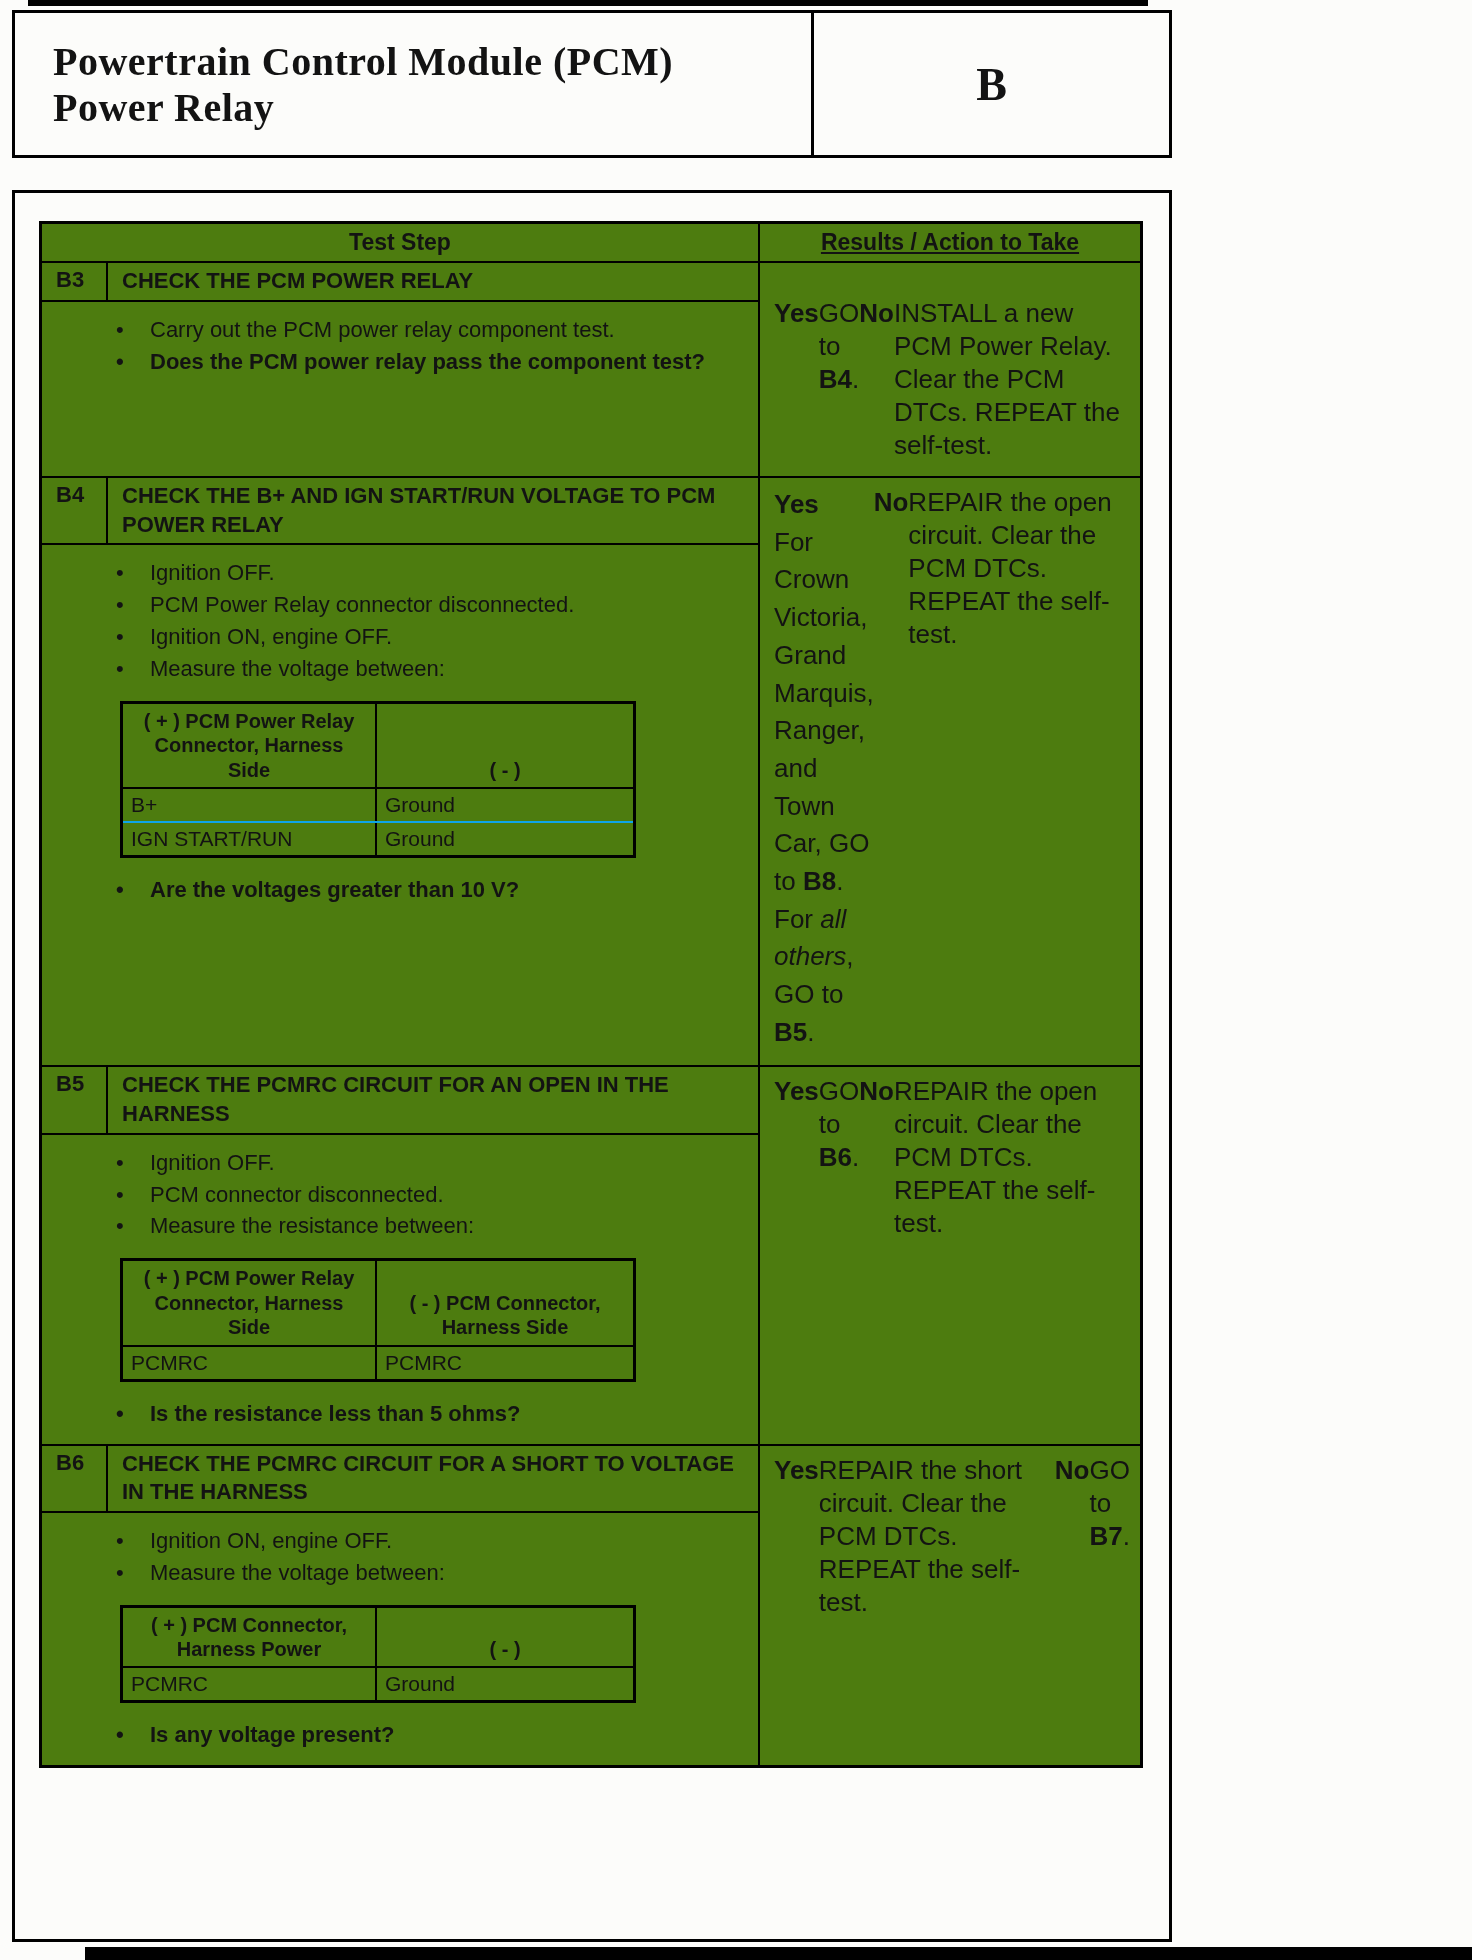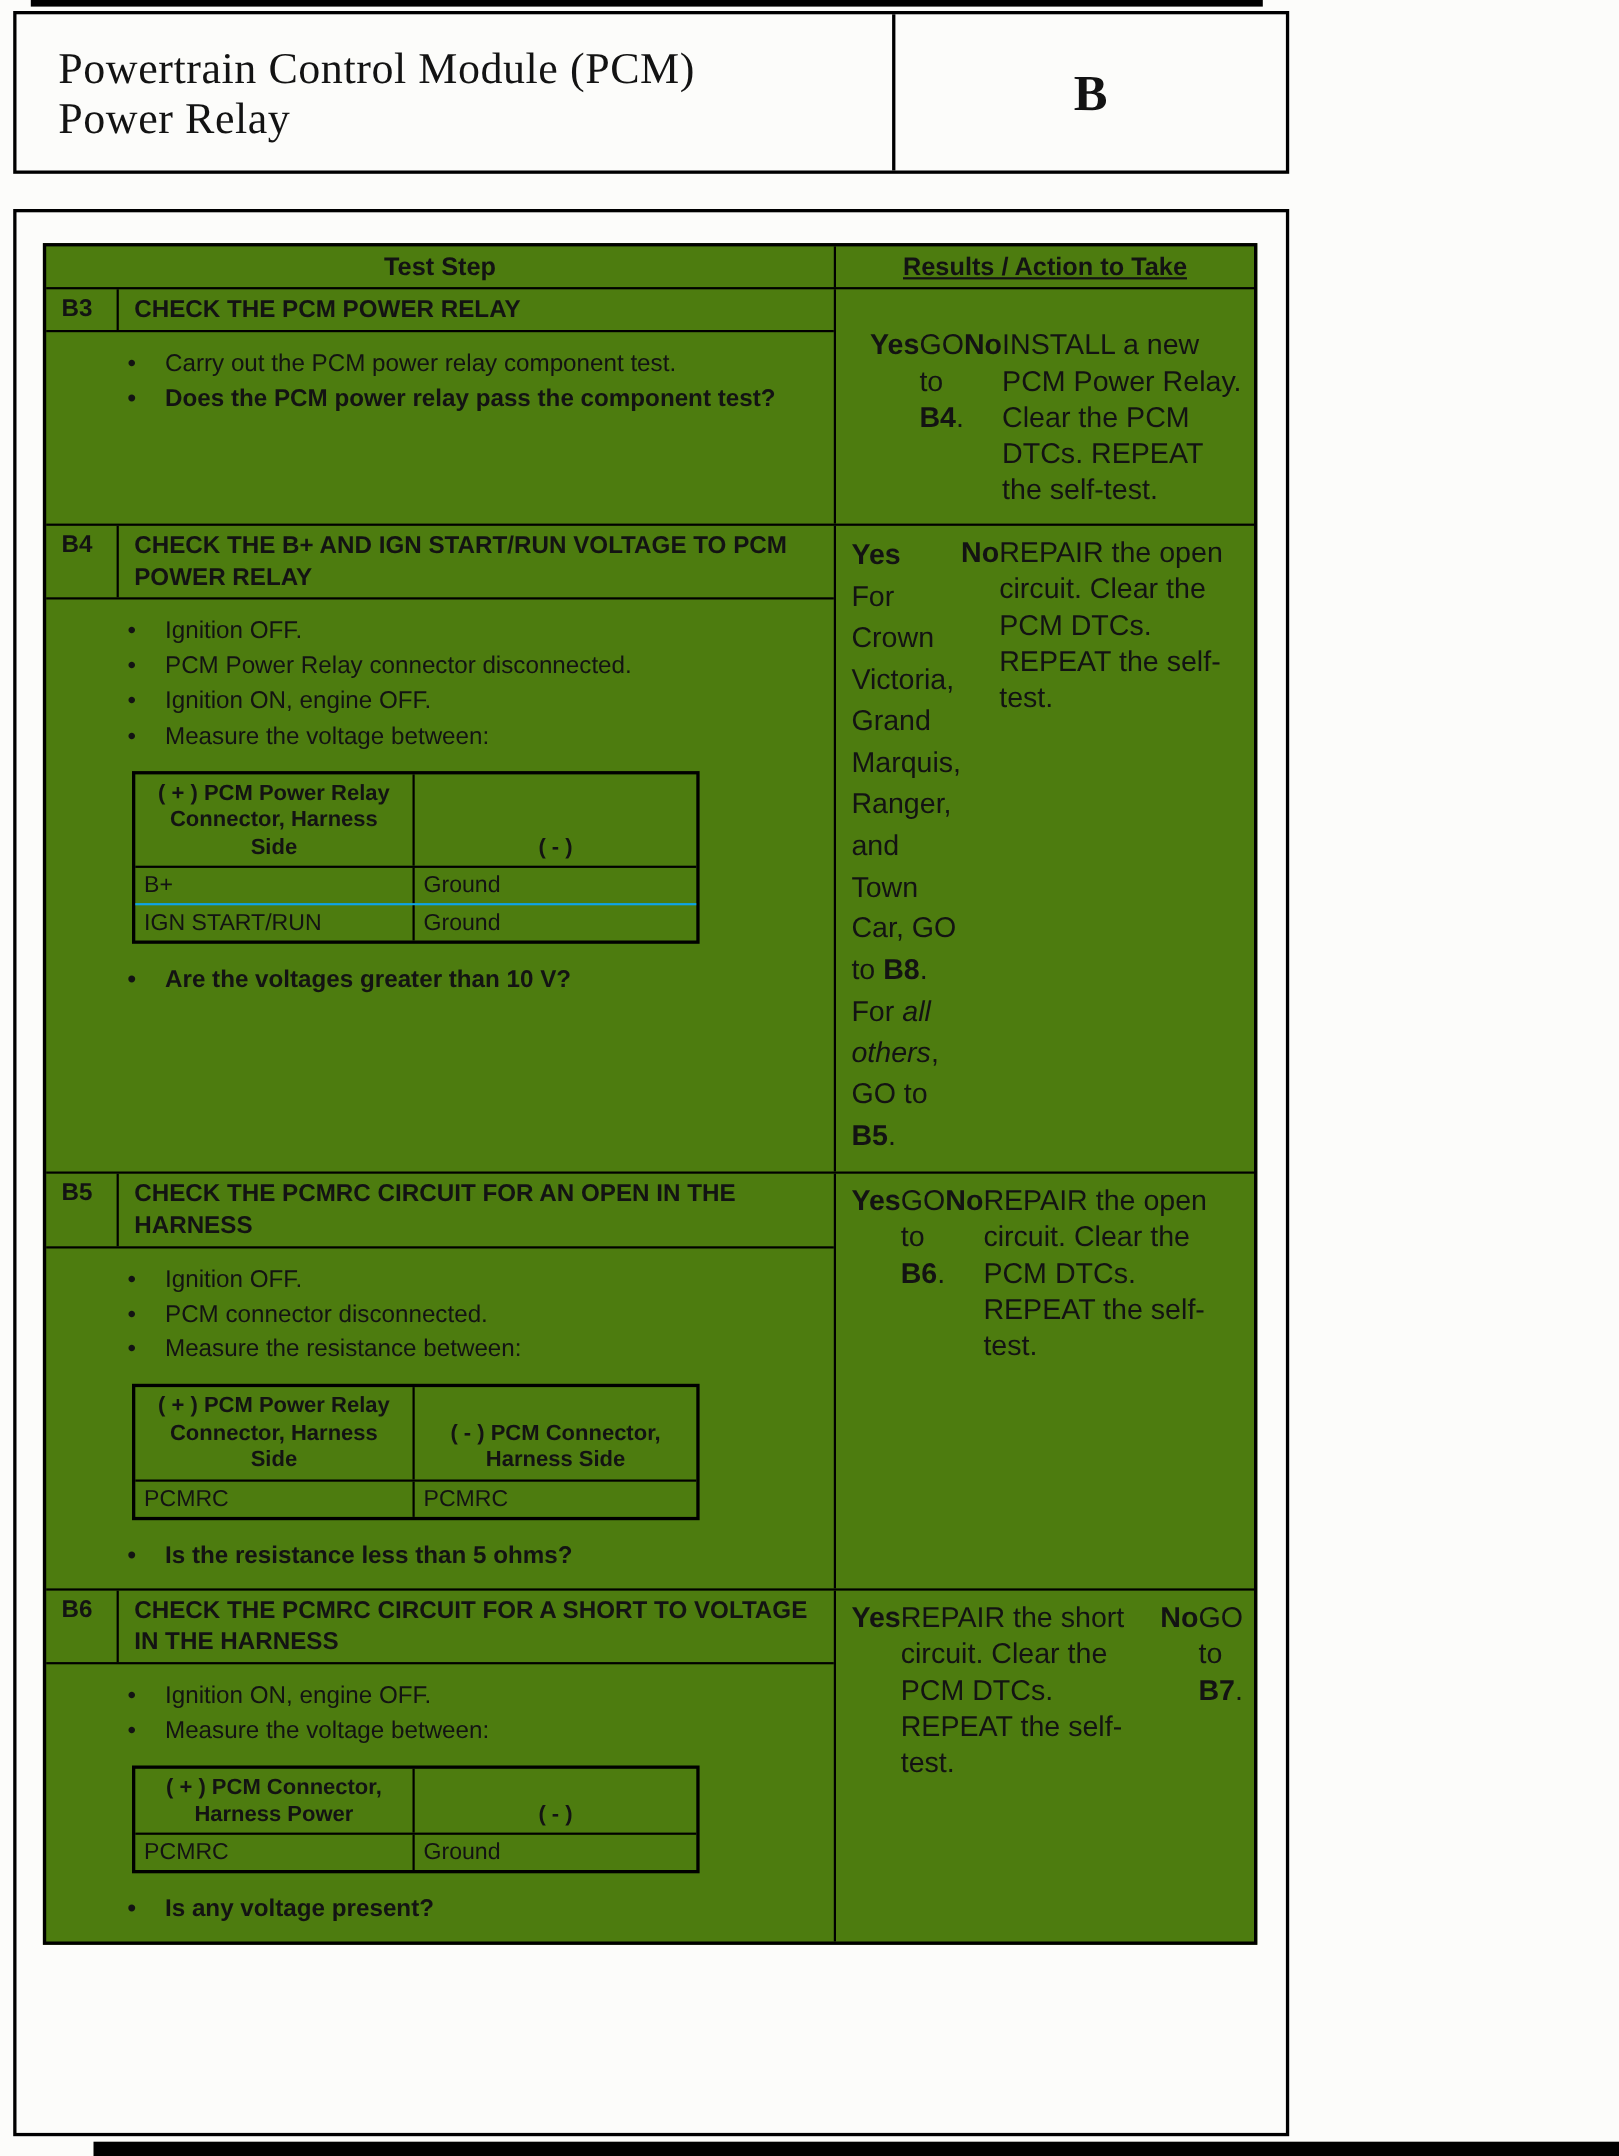--- a/index.html
+++ b/index.html
@@ -20,21 +20,21 @@
   .header-box {
     position:absolute; top:10px; left:12px;
     width:1160px; height:148px;
     border:3px solid #000;
     display:flex;
   }
   .header-title-cell {
     flex:1;
     padding:26px 20px 16px 38px;
     font-family:"Liberation Serif", serif;
-    font-weight:normal;
+    font-weight:bold;
     font-size:40px;
     line-height:1.15;
     letter-spacing:0.5px;
   }
   .header-section-cell {
     width:358px;
     border-left:3px solid #000;
     display:flex; align-items:center; justify-content:center;
     font-family:"Liberation Serif", serif;
     font-weight:bold;
@@ -110,21 +110,21 @@
   .step-right {
     flex:1; display:flex; flex-direction:row;
     font-size:26px; line-height:1.27;
     padding:8px 10px 14px 14px;
   }
   .step-right.v-end { justify-content:flex-end; }
   .step-right.b3pad { padding-top:34px; }
   .res-gap { height:14px; flex:none; }
   .res-lines-spread { line-height:1.45; }
 
-  .min-b3 { min-height:194px;gap:17px; }
+  .min-b3 { min-height:194px; }
   .min-b4 { min-height:360px; }
   .min-b5 { min-height:300px; }
   .min-b6 { min-height:280px; }
 </style>
 </head>
 <body>
 
 <div class="page">
   <div class="scan-bar-top"></div>
 

